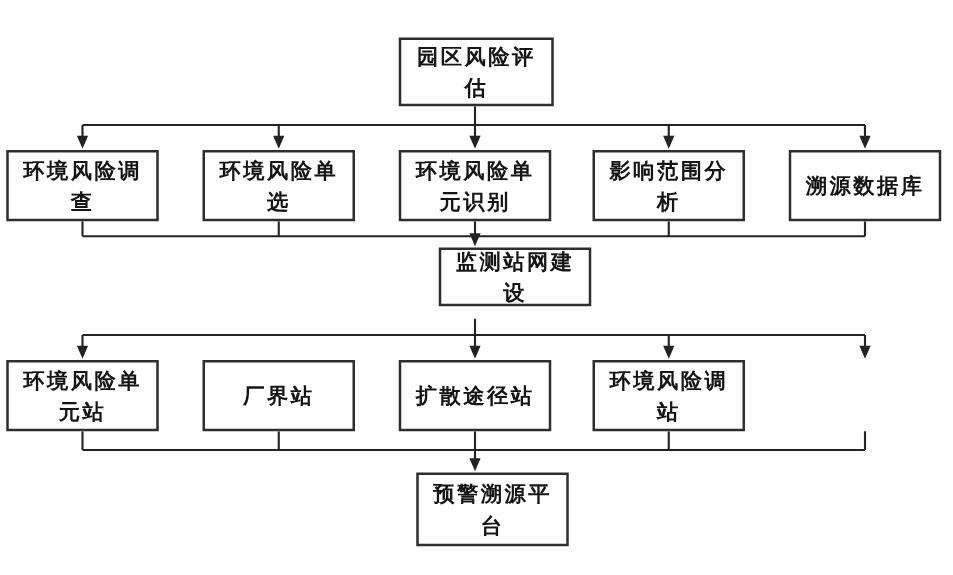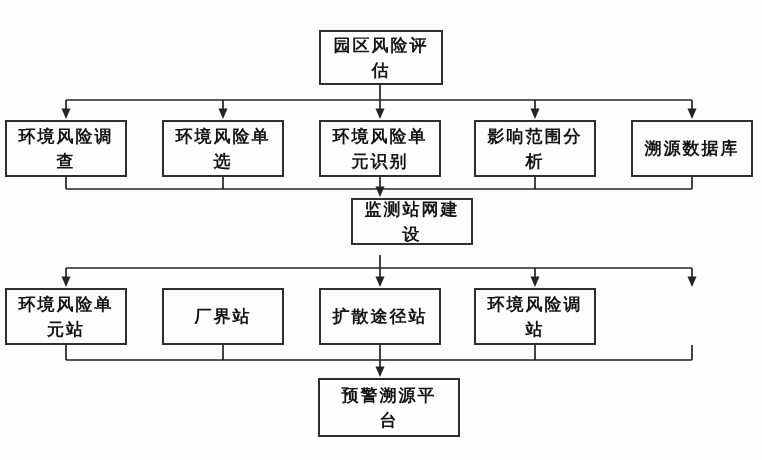--- a/index.html
+++ b/index.html
@@ -26,21 +26,21 @@
   
   .n-top   {left:319px;top:30px; width:124px;height:55px;}
   
   .r2      {top:120px;height:57px;width:122px;}
   .c1{left:5px;} .c2{left:162px;} .c3{left:319px;} .c4{left:474px;} .c5{left:631px;}
   
   .n-mid   {left:319px;top:198px;width:122px;height:47px;margin-left:32px;}
   
   .r3      {top:288px;height:57px;width:122px;}
   
-  .n-bot   {left:318px;top:378px;width:142px;height:59px;}
+  .n-bot   {left:333px;top:378px;width:122px;height:59px;}
 </style>
 </head>
 <body>
 
 <div id="canvas">
 
   <svg id="wires" width="762" height="460" viewBox="0 0 762 460" aria-hidden="true">
     <g stroke="#232323" stroke-width="1.7" fill="none">
 
       <line x1="380" y1="85" x2="380" y2="100"></line>

